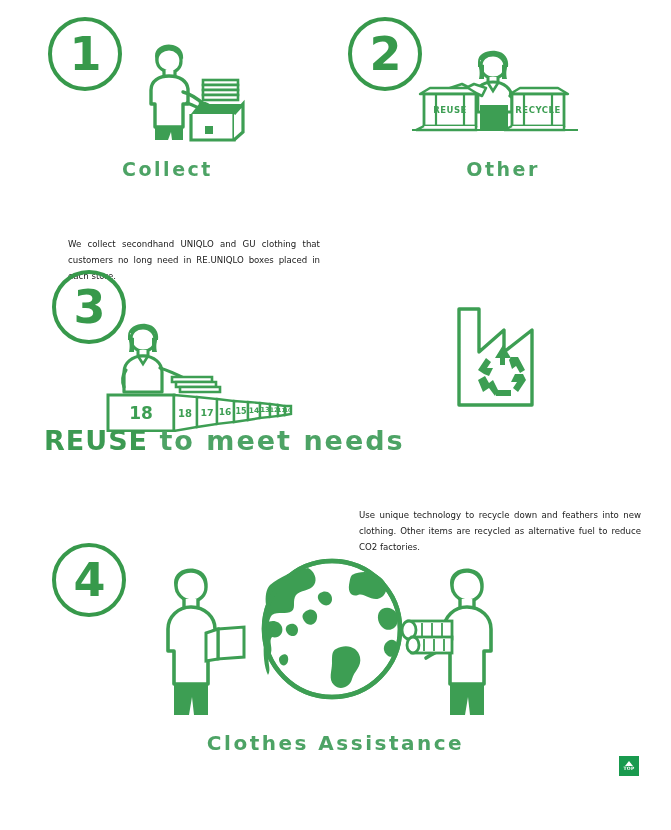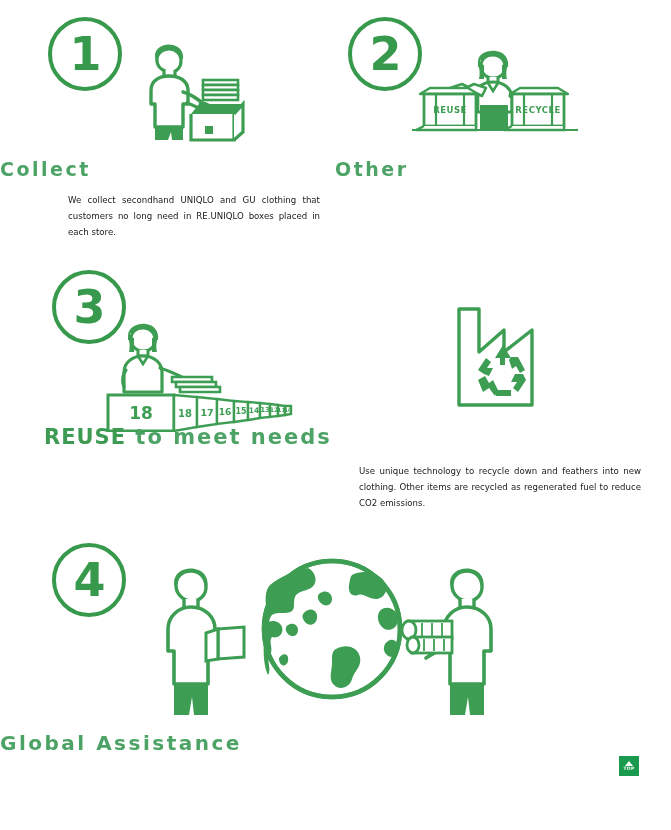--- a/index.html
+++ b/index.html
@@ -50,33 +50,35 @@
   .heading {
     position: absolute;
     color: #4da365;
     font-family: "DejaVu Sans", sans-serif;
     font-size: 19px;
     font-weight: bold;
     letter-spacing: 2.5px;
     white-space: nowrap;
   }
   .heading.centered {
+    text-align: center;
   }
   .heading .strong {
     color: #3c9a52;
     letter-spacing: 1px;
   }
   .body-text {
     position: absolute;
     font-family: "DejaVu Sans", sans-serif;
     font-size: 8.6px;
     line-height: 16px;
     color: #1a1a1a;
     text-align: justify;
     text-justify: inter-word;
+    margin-top: 44px;
   }
   .top-btn {
     position: absolute;
     width: 20px;
     height: 20px;
     background: #199a4e;
     display: flex;
     flex-direction: column;
     align-items: center;
     justify-content: center;
@@ -239,21 +241,21 @@
         <text x="125" y="93" font-family="DejaVu Sans, sans-serif" font-size="9" font-weight="bold" fill="#3d9e53" text-anchor="middle">16</text>
         <text x="141" y="92" font-family="DejaVu Sans, sans-serif" font-size="8" font-weight="bold" fill="#3d9e53" text-anchor="middle">15</text>
         <text x="154" y="91" font-family="DejaVu Sans, sans-serif" font-size="7.5" font-weight="bold" fill="#3d9e53" text-anchor="middle">14</text>
         <text x="165" y="90" font-family="DejaVu Sans, sans-serif" font-size="7" font-weight="bold" fill="#3d9e53" text-anchor="middle">13</text>
         <text x="174" y="90" font-family="DejaVu Sans, sans-serif" font-size="6.2" font-weight="bold" fill="#3d9e53" text-anchor="middle">12</text>
         <text x="181.5" y="90" font-family="DejaVu Sans, sans-serif" font-size="5.6" font-weight="bold" fill="#3d9e53" text-anchor="middle">11</text>
         <text x="188" y="90" font-family="DejaVu Sans, sans-serif" font-size="5" font-weight="bold" fill="#3d9e53" text-anchor="middle">10</text>
       </svg>
     </div>
 
-    <div class="heading" style="left:44px;top:165px;font-size:21px;letter-spacing:2px;text-align:right;">
+    <div class="heading" style="left:44px;top:165px;font-size:27px;letter-spacing:2px;text-align:right;">
       <span class="strong">REUSE</span><span> to meet needs</span>
     </div>
 
   </div>
 
   <div class="step" style="left:335px;top:290px;width:336px;height:230px;">
 
     <div class="art" style="left:119px;top:12px;width:100px;height:110px;">
       <svg width="100" height="110" viewBox="0 0 100 110" fill="none" xmlns="http://www.w3.org/2000/svg">
 
@@ -264,21 +266,21 @@
           <path d="M57 55 L64 55 L71 68 L66 71 L62 64 L58 67 L55 58 Z"></path>
           <path d="M69 72 L72 78 L64 90 L59 86 L63 80 L57 80 L61 72 Z"></path>
           <path d="M57 88 L57 94 L42 94 L42 88 Z"></path>
           <path d="M41 94 L35 86 L29 90 L24 78 L31 74 L35 81 L39 78 L44 88 Z"></path>
           <path d="M30 72 L24 68 L32 56 L37 60 L33 66 L39 66 L35 74 Z"></path>
         </g>
       </svg>
     </div>
 
 
-    <div class="body-text" style="left:24px;top:173px;width:282px;">Use unique technology to recycle down and feathers into new clothing. Other items are recycled as regenerated fuel to reduce CO2 emissions.</div>
+    <div class="body-text" style="left:24px;top:173px;width:282px;">Use unique technology to recycle down and feathers into new clothing. Other items are recycled as alternative fuel to reduce CO2 factories.</div>
   </div>
 
   <div class="step" style="left:0;top:535px;width:671px;height:295px;">
 
     <div class="num-circle" style="left:52px;top:8px;">
       <span>4</span>
     </div>
 
     <div class="art" style="left:160px;top:22px;width:345px;height:160px;">
       <svg width="345" height="160" viewBox="0 0 345 160" fill="none" xmlns="http://www.w3.org/2000/svg">
@@ -328,21 +330,21 @@
           <rect x="248" y="64" width="44" height="18" fill="#ffffff" stroke="#3d9e53" stroke-width="2.8"></rect>
           <ellipse cx="249" cy="73" rx="7" ry="9" fill="#ffffff" stroke="#3d9e53" stroke-width="2.8"></ellipse>
           <rect x="252" y="80" width="40" height="16" fill="#ffffff" stroke="#3d9e53" stroke-width="2.8"></rect>
           <ellipse cx="253" cy="88" rx="6" ry="8" fill="#ffffff" stroke="#3d9e53" stroke-width="2.8"></ellipse>
           <path d="M262 66 L262 80 M272 66 L272 80 M282 66 L282 80" stroke="#3d9e53" stroke-width="1.8"></path>
           <path d="M264 82 L264 94 M274 82 L274 94 M284 82 L284 94" stroke="#3d9e53" stroke-width="1.8"></path>
         </g>
       </svg>
     </div>
 
-    <div class="heading centered" style="left:0;top:196px;width:671px;font-size:20px;letter-spacing:2.5px;">Global Assistance</div>
+    <div class="heading centered" style="left:0;top:196px;width:671px;font-size:20px;letter-spacing:2.5px;">Clothes Assistance</div>
 
   </div>
 
   <div class="top-btn" style="left:619px;top:756px;">
     <div class="tri"></div>
     <div class="lbl">TOP</div>
   </div>
 
 </div>
 

